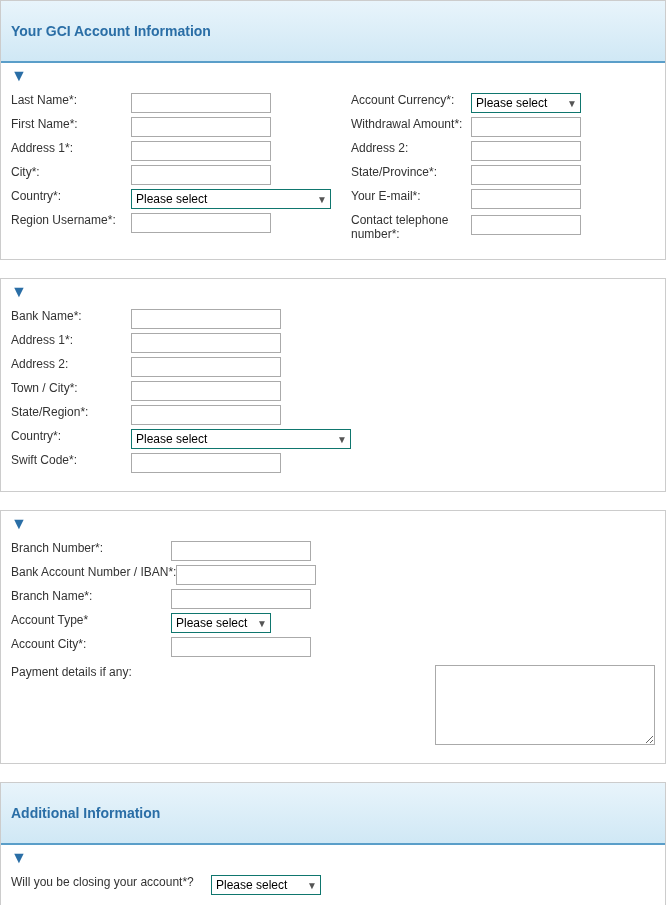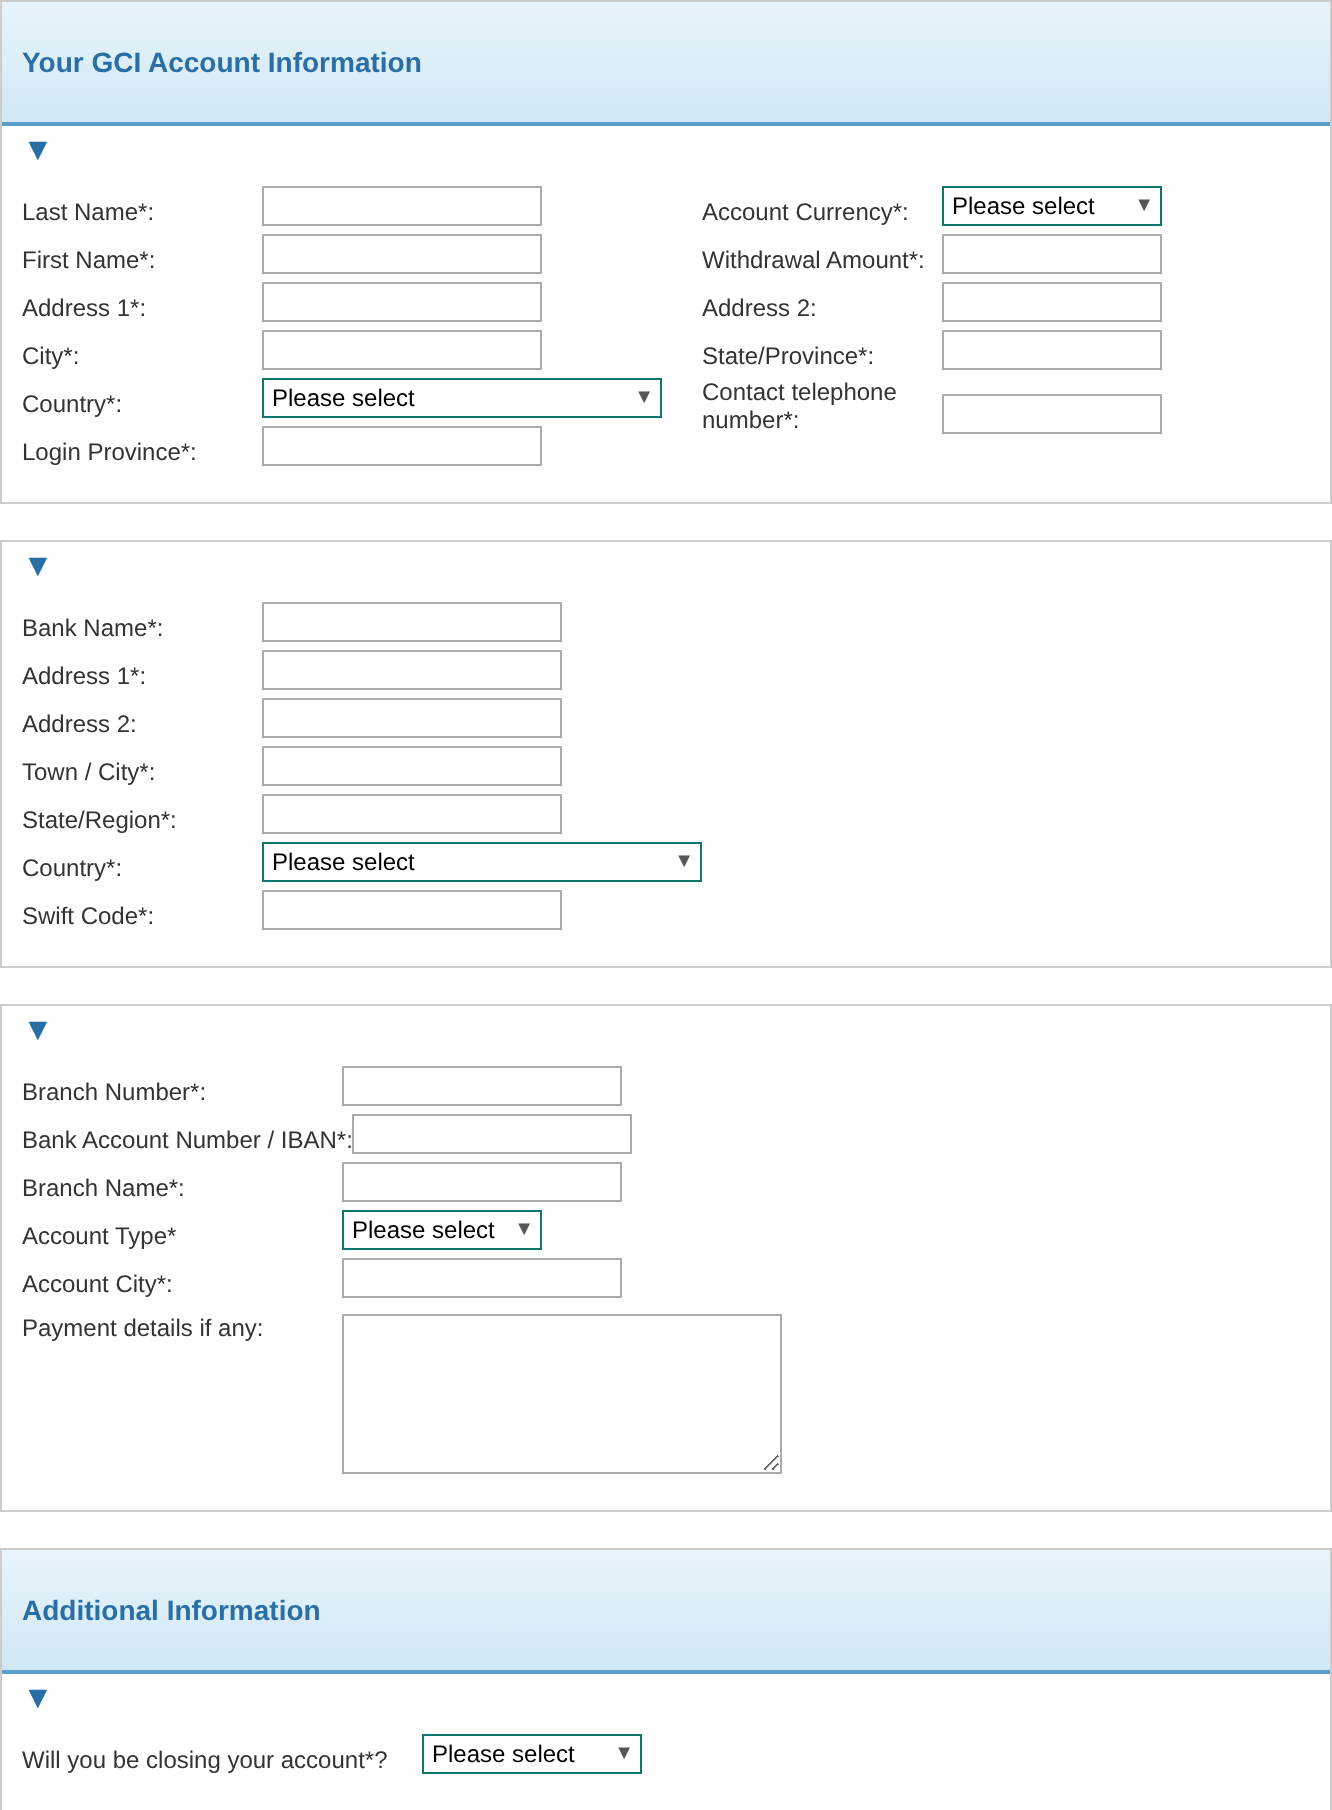--- a/index.html
+++ b/index.html
@@ -39,21 +39,21 @@
       font-size: 16px;
     }
 
     .section-body {
       padding: 8px 10px 14px 10px;
       background: #fff;
     }
 
     .form-row {
       display: flex;
-      align-items: flex-end;
+      align-items: flex-start;
       margin-bottom: 4px;
     }
 
     .form-label {
       min-width: 120px;
       font-size: 12px;
       color: #333;
       white-space: nowrap;
     }
 
@@ -168,21 +168,21 @@
         </div>
         <div class="form-row">
           <span class="form-label">Country*:</span>
           <div class="select-wrapper country-select-wide">
             <select>
               <option value="">Please select</option>
             </select>
           </div>
         </div>
         <div class="form-row">
-          <span class="form-label">Login Province*:</span>
+          <span class="form-label">Region Username*:</span>
           <input class="form-input form-input-std" type="text" style="">
         </div>
       </div>
 
       <div class="col-half">
         <div class="form-row">
           <span class="form-label">Account Currency*:</span>
           <div class="select-wrapper">
             <select style="width:110px;">
               <option value="">Please select</option>
@@ -195,20 +195,24 @@
         </div>
         <div class="form-row">
           <span class="form-label">Address 2:</span>
           <input class="form-input" type="text" style="width: 110px;">
         </div>
         <div class="form-row">
           <span class="form-label">State/Province*:</span>
           <input class="form-input" type="text" style="width: 110px;">
         </div>
         <div class="form-row">
+          <span class="form-label">Your E-mail*:</span>
+          <input class="form-input" type="text" style="width: 110px;">
+        </div>
+        <div class="form-row">
           <span class="form-label">Contact telephone<br>number*:</span>
           <input class="form-input" type="text" style="width: 110px; margin-top: 2px;">
         </div>
       </div>
     </div>
   </div>
 </div>
 
 <div class="section">
   <div class="section-arrow"></div>
@@ -268,21 +272,21 @@
       <div class="select-wrapper account-type-select">
         <select style="width:100px;">
           <option value="">Please select</option>
         </select>
       </div>
     </div>
     <div class="form-row">
       <span class="form-label form-label-wide">Account City*:</span>
       <input class="form-input" type="text" style="width: 140px;">
     </div>
-    <div class="form-row" style="align-items: flex-start; margin-top:8px;">
+    <div class="form-row" style="align-items: flex-start; margin-top:8px;justify-content:space-between;">
       <span class="form-label form-label-wide">Payment details if any:</span>
       <textarea class="textarea-field" style="width: 220px; height: 80px;"></textarea>
     </div>
   </div>
 </div>
 
 <div class="section">
   <div class="section-header">
     <h2>Additional Information</h2>
   </div>

